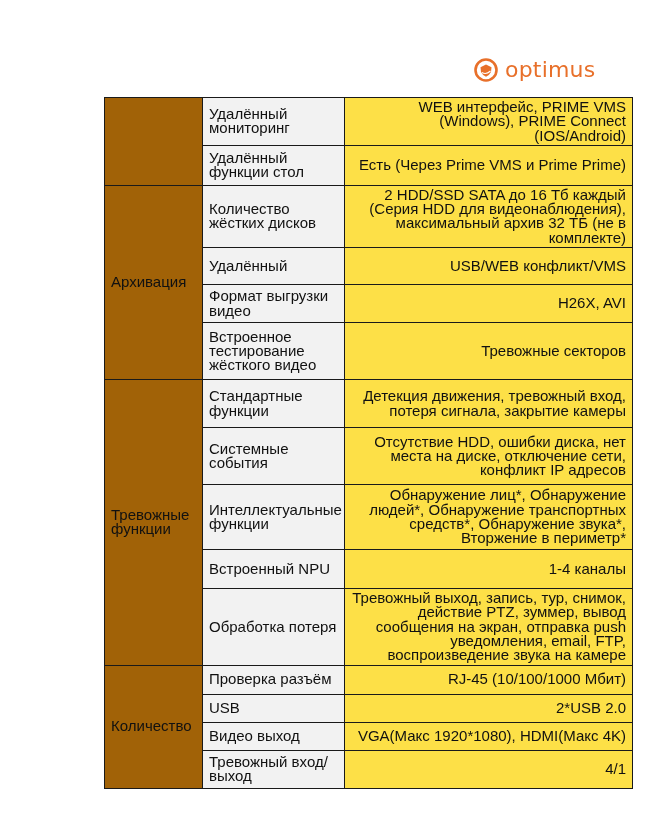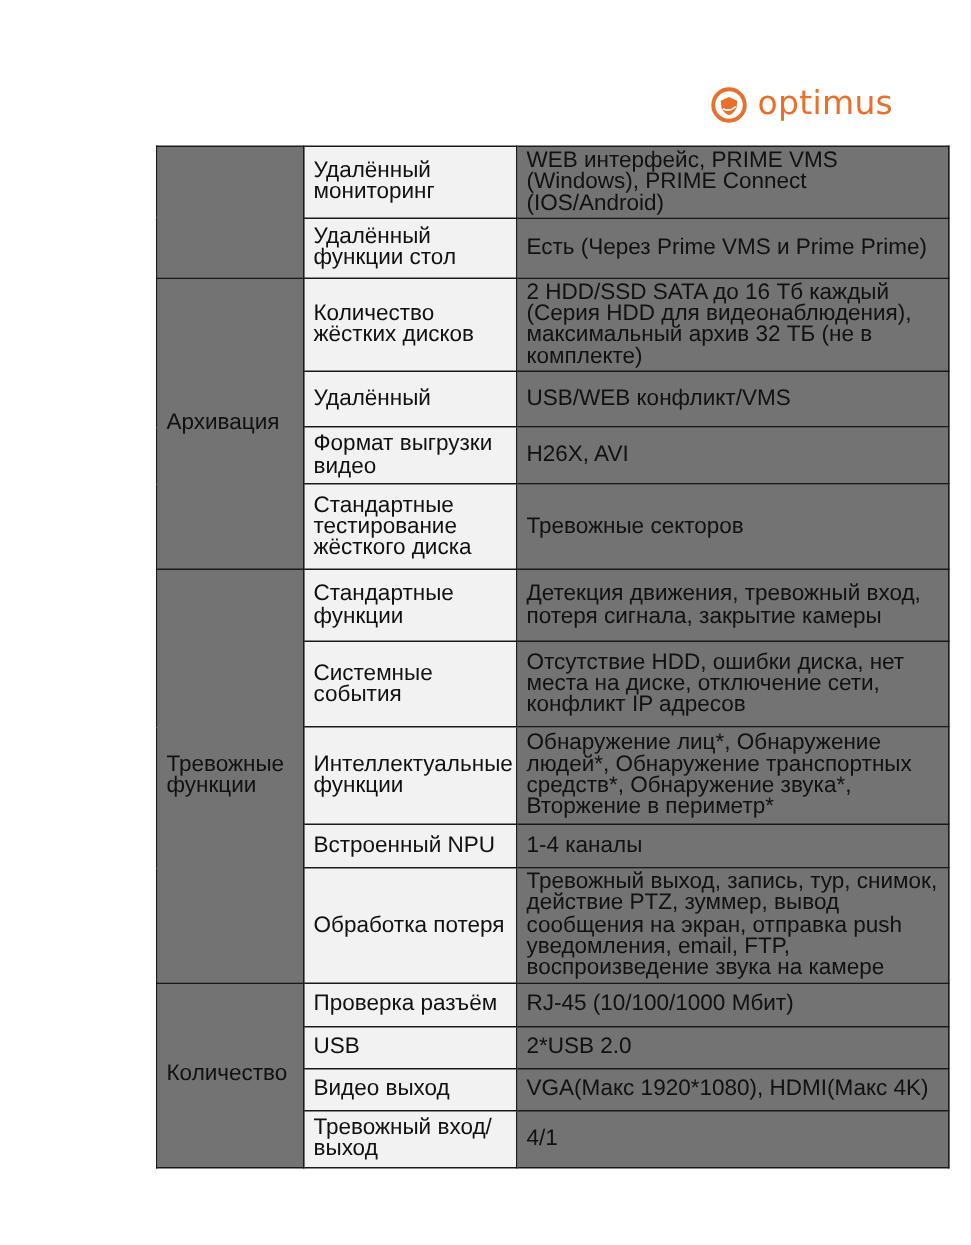--- a/index.html
+++ b/index.html
@@ -5,23 +5,23 @@
   html, body { margin: 0; padding: 0; background: #ffffff; }
   body { width: 647px; height: 830px; position: relative; font-family: "Liberation Sans", "DejaVu Sans", sans-serif; color: #111; overflow: hidden; }
   .logo { position: absolute; left: 474px; top: 58px; display: flex; align-items: center; gap: 7px; }
   .logo-mark { width: 24px; height: 24px; }
   .logo-text { font-family: "DejaVu Sans", sans-serif; font-size: 22px; color: #e8702a; letter-spacing: 0.2px; line-height: 1; }
   table.spec { position: absolute; left: 62px; top: 97px; width: 528px; border-collapse: collapse; table-layout: fixed; font-size: 15px; line-height: 14.3px; margin-left: 42px; }
   table.spec td { border: 1.3px solid #1a1a1a; padding: 2px 6px; vertical-align: middle; }
   col.c1 { width: 98px; }
   col.c2 { width: 142px; }
   col.c3 { width: 288px; }
-  td.group { background: #737373; text-align: left; padding-left: 6px; }
+  td.group { background: #a16207; text-align: left; padding-left: 6px; }
   td.param { background: #f2f2f2; text-align: left; }
-  td.value { background: #737373; text-align: left; padding: 2px 8px; }
+  td.value { background: #fde047; text-align: right; padding: 2px 8px; }
 </style>
 </head>
 <body>
 
 <div class="logo">
   <svg class="logo-mark" viewBox="0 0 24 24">
     <circle cx="12" cy="12" r="10.5" fill="none" stroke="#e8702a" stroke-width="2.6"></circle>
     <path d="M6.5 9.2 L12 6.6 L17.5 9.2 L17 14 Q15 17.8 12 18.8 Q9 17.8 7 14 Z" fill="#e8702a"></path>
     <path d="M8 14.5 Q12 17 16.5 13" fill="none" stroke="#ffffff" stroke-width="1.1"></path>
   </svg>
@@ -53,38 +53,38 @@
     </tr>
     <tr style="height:37px">
       <td class="param">Удалённый</td>
       <td class="value">USB/WEB конфликт/VMS</td>
     </tr>
     <tr style="height:38px">
       <td class="param">Формат выгрузки видео</td>
       <td class="value">H26X, AVI</td>
     </tr>
     <tr style="height:57px">
-      <td class="param">Стандартные тестирование жёсткого диска</td>
+      <td class="param">Встроенное тестирование жёсткого видео</td>
       <td class="value">Тревожные секторов</td>
     </tr>
 
     <tr style="height:48px">
       <td class="group" rowspan="5">Тревожные функции</td>
       <td class="param">Стандартные функции</td>
       <td class="value">Детекция движения, тревожный вход, потеря сигнала, закрытие камеры</td>
     </tr>
     <tr style="height:57px">
       <td class="param">Системные события</td>
       <td class="value">Отсутствие HDD, ошибки диска, нет места на диске, отключение сети, конфликт IP адресов</td>
     </tr>
     <tr style="height:65px">
       <td class="param">Интеллектуальные функции</td>
       <td class="value">Обнаружение лиц*, Обнаружение людей*, Обнаружение транспортных средств*, Обнаружение звука*, Вторжение в периметр*</td>
     </tr>
-    <tr style="height:29px">
+    <tr style="height:39px">
       <td class="param">Встроенный NPU</td>
       <td class="value">1-4 каналы</td>
     </tr>
     <tr style="height:66px">
       <td class="param">Обработка потеря</td>
       <td class="value">Тревожный выход, запись, тур, снимок, действие PTZ, зуммер, вывод сообщения на экран, отправка push уведомления, email, FTP, воспроизведение звука на камере</td>
     </tr>
 
     <tr style="height:29px">
       <td class="group" rowspan="4">Количество</td>

